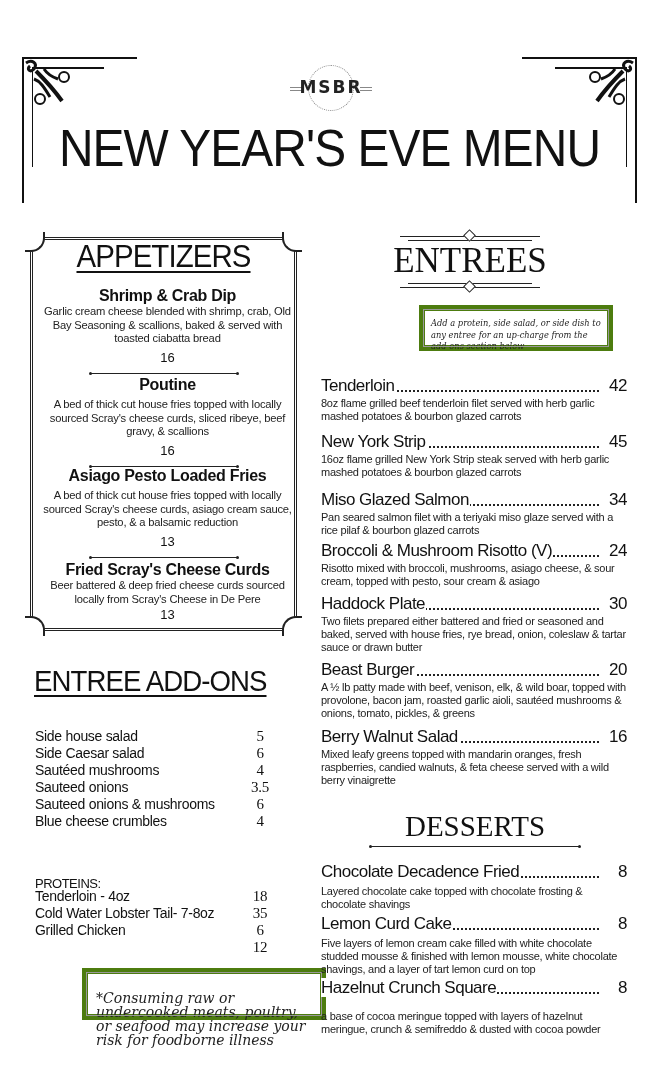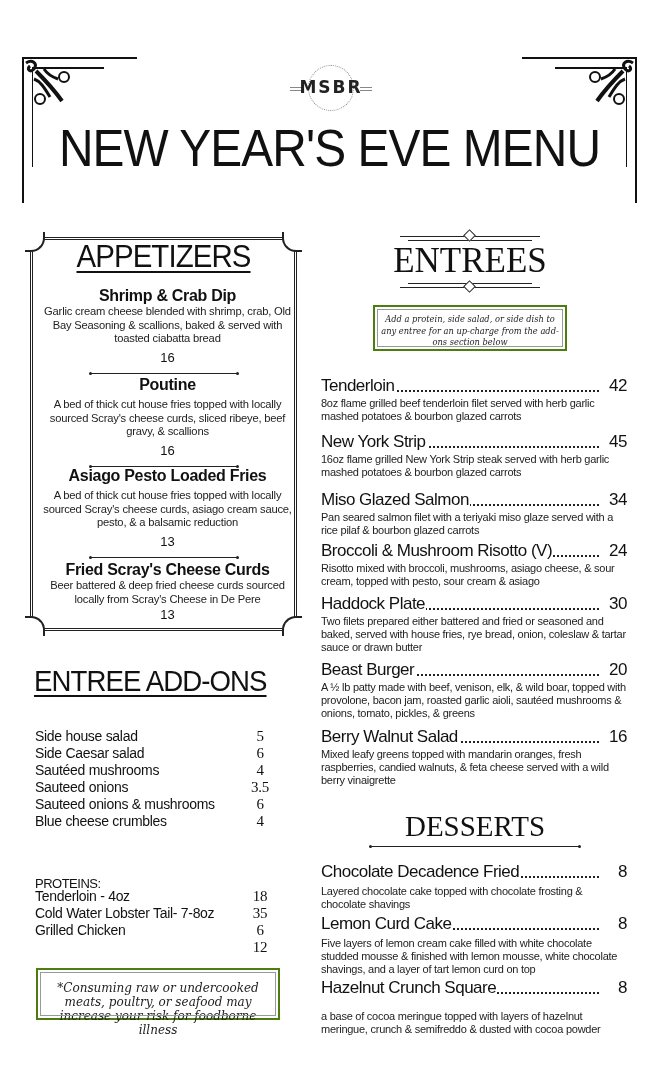--- a/index.html
+++ b/index.html
@@ -33,21 +33,21 @@
   .dot-rule { position: absolute; left: 90px; width: 148px; height: 1px; background: #222; }
   .dot-rule::before, .dot-rule::after { content: ""; position: absolute; top: -1px; width: 3px; height: 3px; border-radius: 50%; background: #222; }
   .dot-rule::before { left: -1px; } .dot-rule::after { right: -1px; }
 
   
   .addons-title { left: 34px; top: 664px; font-size: 30px; letter-spacing: -1px; text-decoration: underline; text-decoration-thickness: 2px; text-underline-offset: 4px; transform-origin: left; transform: scaleX(0.92); }
   .list-row { position: absolute; left: 35px; width: 240px; font-size: 14px; line-height: 17px; letter-spacing: -0.3px; }
   .list-row .price { position: absolute; right: 0; top: 0; width: 30px; text-align: center; font-family: "Liberation Serif", serif; font-size: 15px; }
   .proteins-title { left: 35px; top: 876px; font-size: 13px; letter-spacing: -0.5px; }
 
-  .fancy-box { position: absolute; border: 2px solid #4d7c0f; outline: 1px solid #999; outline-offset: -5px; text-align: center; font-family: "DejaVu Serif", serif; font-style: italic; color: #222; }
+  .fancy-box { position: absolute; border: 6px solid #4d7c0f; outline: 1px solid #999; outline-offset: -5px; text-align: left; font-family: "DejaVu Serif", serif; font-style: italic; color: #222; margin-left: 46px; }
 
   
   .entrees-title { left: 370px; top: 241px; width: 200px; text-align: center; font-family: "Liberation Serif", serif; font-size: 35px; letter-spacing: 0px; }
   .deco-line { position: absolute; height: 1px; background: #222; }
   .deco-dia { position: absolute; width: 9px; height: 9px; border: 1px solid #222; transform: rotate(45deg); background: #fff; }
 
   .menu-item { position: absolute; left: 321px; width: 306px; }
   .mi-head { position: relative; height: 20px; font-size: 17px; letter-spacing: -0.5px; overflow: hidden; white-space: nowrap; }
   .mi-name { background: #fff; padding-right: 1px; position: relative; z-index: 1; }
   .mi-dots { position: absolute; left: 0; right: 28px; bottom: 4px; border-bottom: 2px dotted #222; }
@@ -133,21 +133,21 @@
 <div class="list-row" style="top:779px"><span>Sauteed onions</span><span class="price">3.5</span></div>
 <div class="list-row" style="top:796px"><span>Sauteed onions &amp; mushrooms</span><span class="price">6</span></div>
 <div class="list-row" style="top:813px"><span>Blue cheese crumbles</span><span class="price">4</span></div>
 
 <div class="abs proteins-title">PROTEINS:</div>
 <div class="list-row" style="top:888px"><span>Tenderloin - 4oz</span><span class="price">18</span></div>
 <div class="list-row" style="top:905px"><span>Cold Water Lobster Tail- 7-8oz</span><span class="price">35</span></div>
 <div class="list-row" style="top:922px"><span>Grilled Chicken</span><span class="price">6</span></div>
 <div class="list-row" style="top:939px"><span class="price">12</span></div>
 
-<div class="fancy-box" style="left:36px;top:968px;width:244px;height:52px;padding:11px 8px 0;font-size:12px;line-height:14px;">*Consuming raw or undercooked meats, poultry, or seafood may increase your risk for foodborne illness</div>
+<div class="fancy-box" style="left:36px;top:968px;width:244px;height:52px;padding:17px 8px 0;font-size:14px;line-height:14px;">*Consuming raw or undercooked meats, poultry, or seafood may increase your risk for foodborne illness</div>
 
 <div class="deco-line" style="left:400px;top:236px;width:140px"></div>
 <div class="deco-line" style="left:408px;top:240px;width:124px"></div>
 <div class="deco-dia" style="left:465px;top:231px"></div>
 <div class="abs entrees-title">ENTREES</div>
 <div class="deco-line" style="left:400px;top:287px;width:140px"></div>
 <div class="deco-line" style="left:408px;top:283px;width:124px"></div>
 <div class="deco-dia" style="left:465px;top:282px"></div>
 
 <div class="fancy-box" style="left:373px;top:305px;width:194px;height:46px;padding:7px 6px 0;font-size:8.3px;line-height:11.5px;">Add a protein, side salad, or side dish to any entree for an up-charge from the add-ons section below</div>

